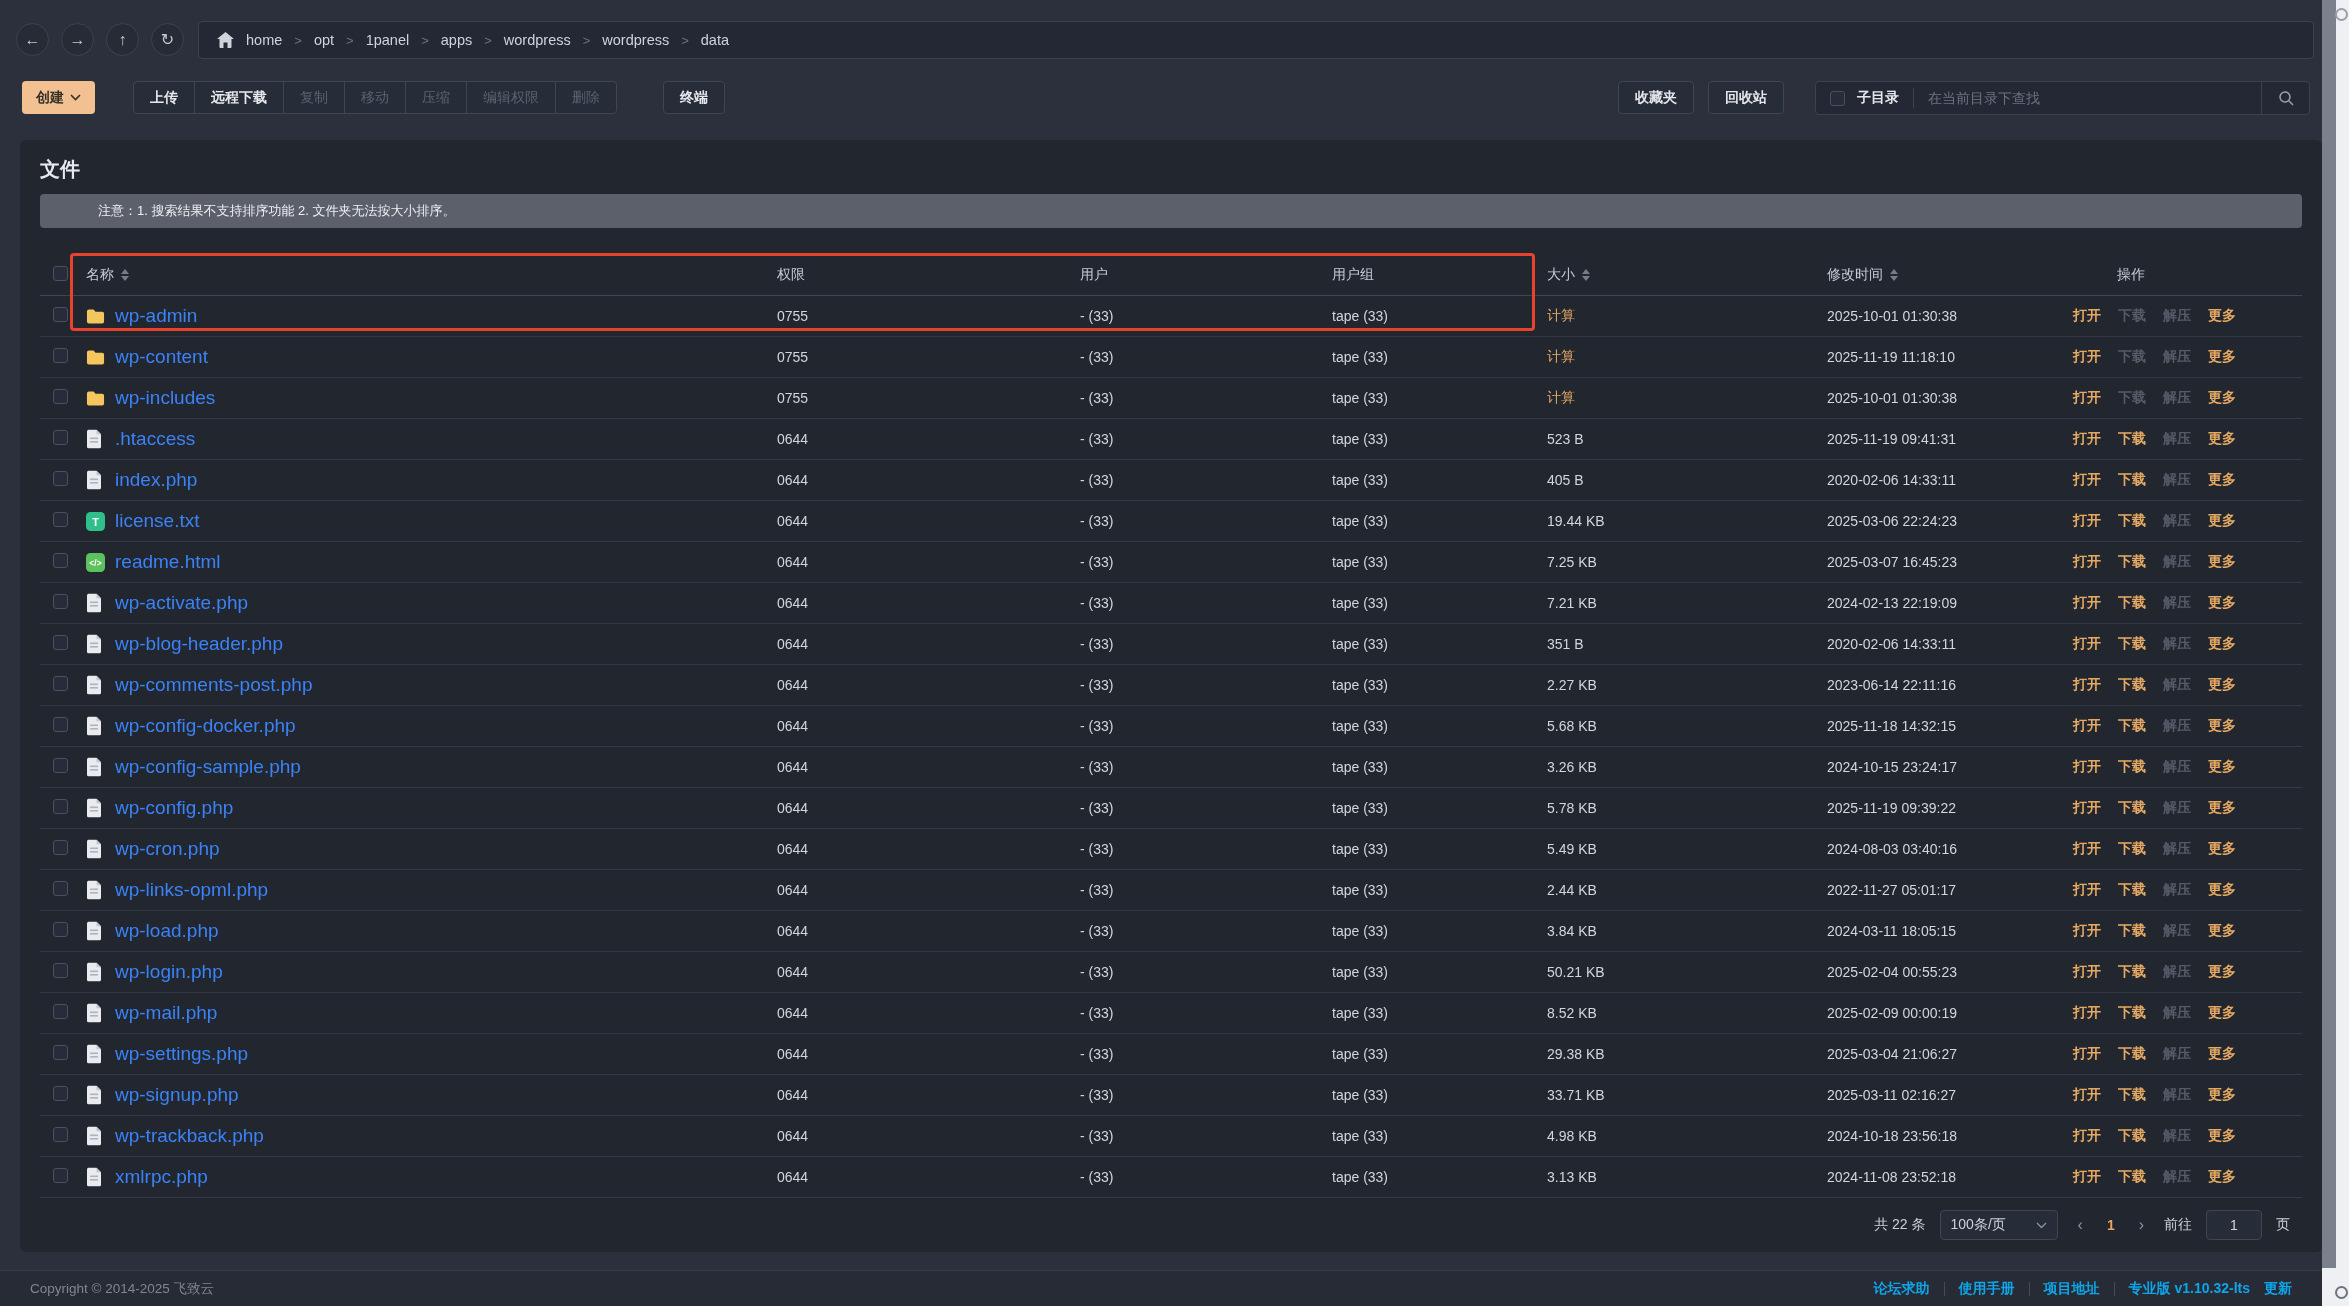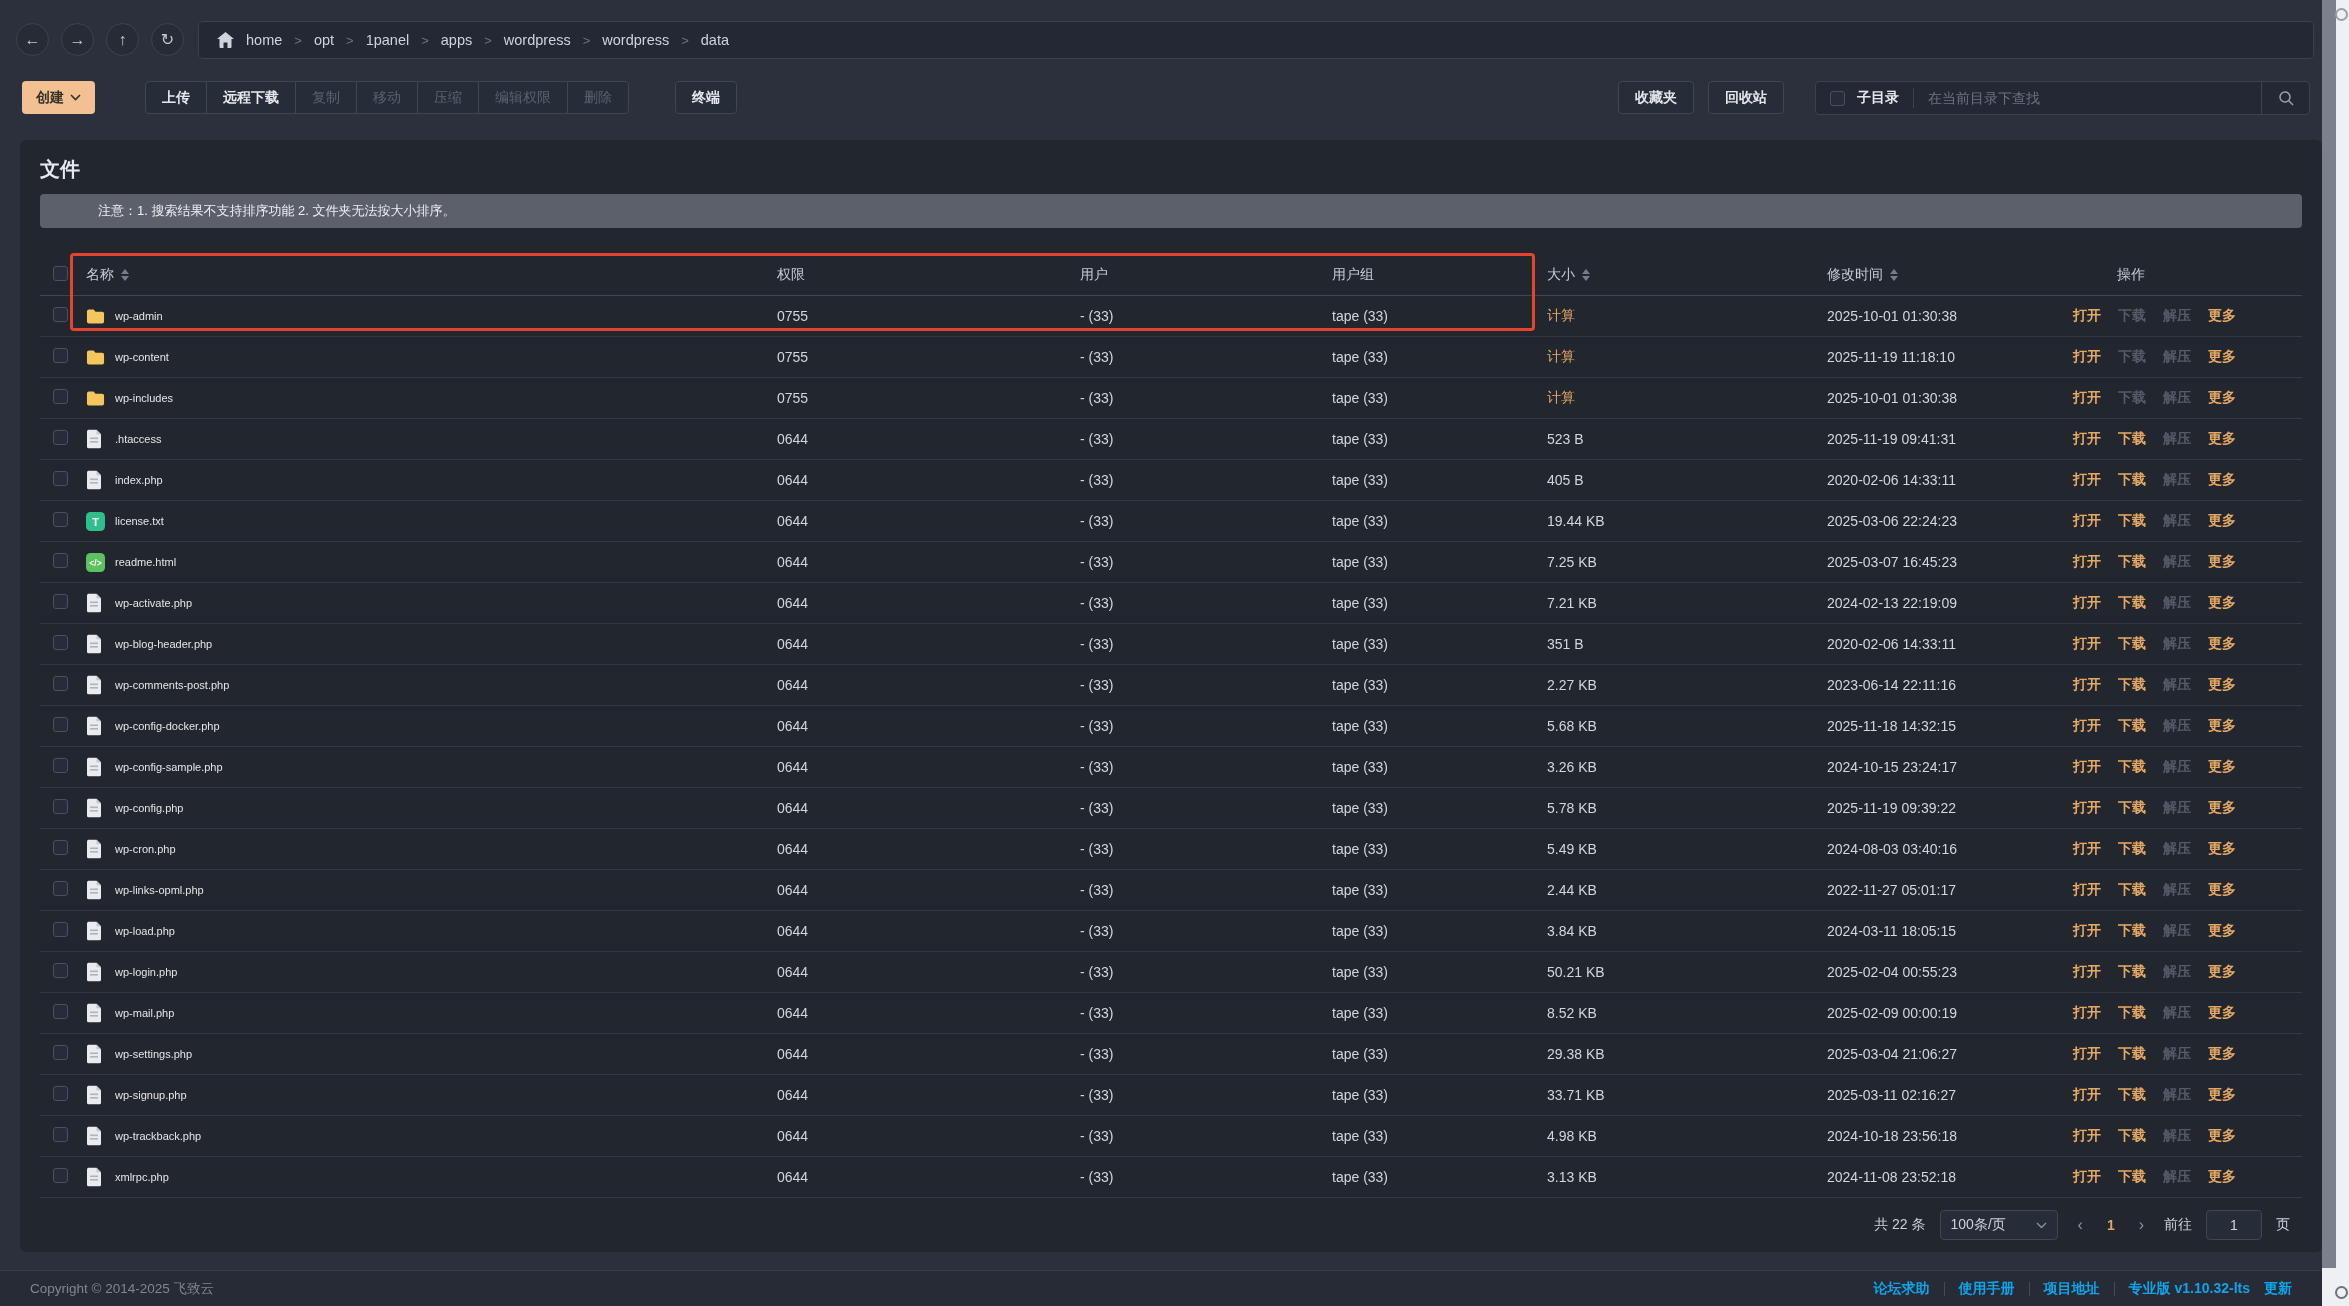--- a/index.html
+++ b/index.html
@@ -20,21 +20,21 @@
   
   .toolbar-left { position:absolute; left:22px; top:81px; display:flex; align-items:center; }
   .btn { height:33px; background:#262c38; border:1px solid #3e4553; color:#e5e7ec; font-weight:bold;
     font-size:14px; padding:0 16px; cursor:pointer; border-radius:4px;
     font-family:"Liberation Sans","DejaVu Sans",sans-serif; }
   .btn.disabled { color:#5b6270; font-weight:normal; cursor:default; }
   .create-btn { background:#f2c091; border:none; color:#36302a; display:flex; align-items:center; gap:6px;
     margin-right:38px; padding:0 14px; }
   .seg-group { display:flex; }
   .seg-group .btn { border-radius:0; margin-left:-1px; }
-  .seg-group .btn:first-child { border-radius:4px 0 0 4px; margin-left:12px; }
+  .seg-group .btn:first-child { border-radius:4px 0 0 4px; margin-left:0; }
   .seg-group .btn:last-child { border-radius:0 4px 4px 0; }
   .terminal-btn { margin-left:46px;text-align:center; }
   .fav-btn  { position:absolute; left:1618px; top:81px; }
   .rec-btn  { position:absolute; left:1708px; top:81px; }
   .search-bar { position:absolute; left:1815px; top:81px; width:495px; height:34px; background:#232834;
     border:1px solid #3a414f; border-radius:4px; display:flex; align-items:center; }
   .subdir { display:flex; align-items:center; gap:12px; padding:0 14px; }
   .subdir-label { font-weight:bold; color:#e5e7ec; }
   .checkbox { width:15px; height:15px; border-radius:3px; background:#262c3a; border:1px solid #49505f; display:inline-block; cursor:pointer; }
   .search-divider { width:1px; height:20px; background:#3c4350; }
@@ -59,21 +59,21 @@
   .c { padding-left:2px; }
   .c.cb { padding-left:13px; }
   .hcell { display:flex; align-items:center; gap:7px; cursor:pointer; }
   .sorter { display:inline-flex; flex-direction:column; gap:2px; }
   .sorter i { width:0; height:0; border-left:4px solid transparent; border-right:4px solid transparent; display:block; }
   .sorter .up { border-bottom:5px solid #767d8a; }
   .sorter .dn { border-top:5px solid #767d8a; }
   .name-cell { display:flex; align-items:center; gap:10px; }
   .ficon { width:19px; height:19px; display:inline-flex; align-items:center; }
   .ficon svg { display:block; }
-  .fname { color:#e5e5e5; font-size:11px; cursor:pointer; }
+  .fname { color:#3b82f6; font-size:19px; cursor:pointer; }
   .val { color:#d2d6de; }
   .link { color:#e6a963; cursor:pointer; }
   .actions-cell { display:flex; gap:17px; padding-left:18px; }
   .actions-cell span { font-weight:bold; font-size:14px; color:#e6a963; cursor:pointer; white-space:nowrap; }
   .actions-cell span.off { color:#545b68; font-weight:bold; cursor:default; }
   .ophead { padding-left:62px; }
 
   
   .pagination { height:54px; display:flex; align-items:center; justify-content:flex-end; gap:14px; padding-right:12px; color:#cdd2da; }
   .psel { width:118px; height:30px; border:1px solid #3e4553; border-radius:4px; display:flex; align-items:center;

